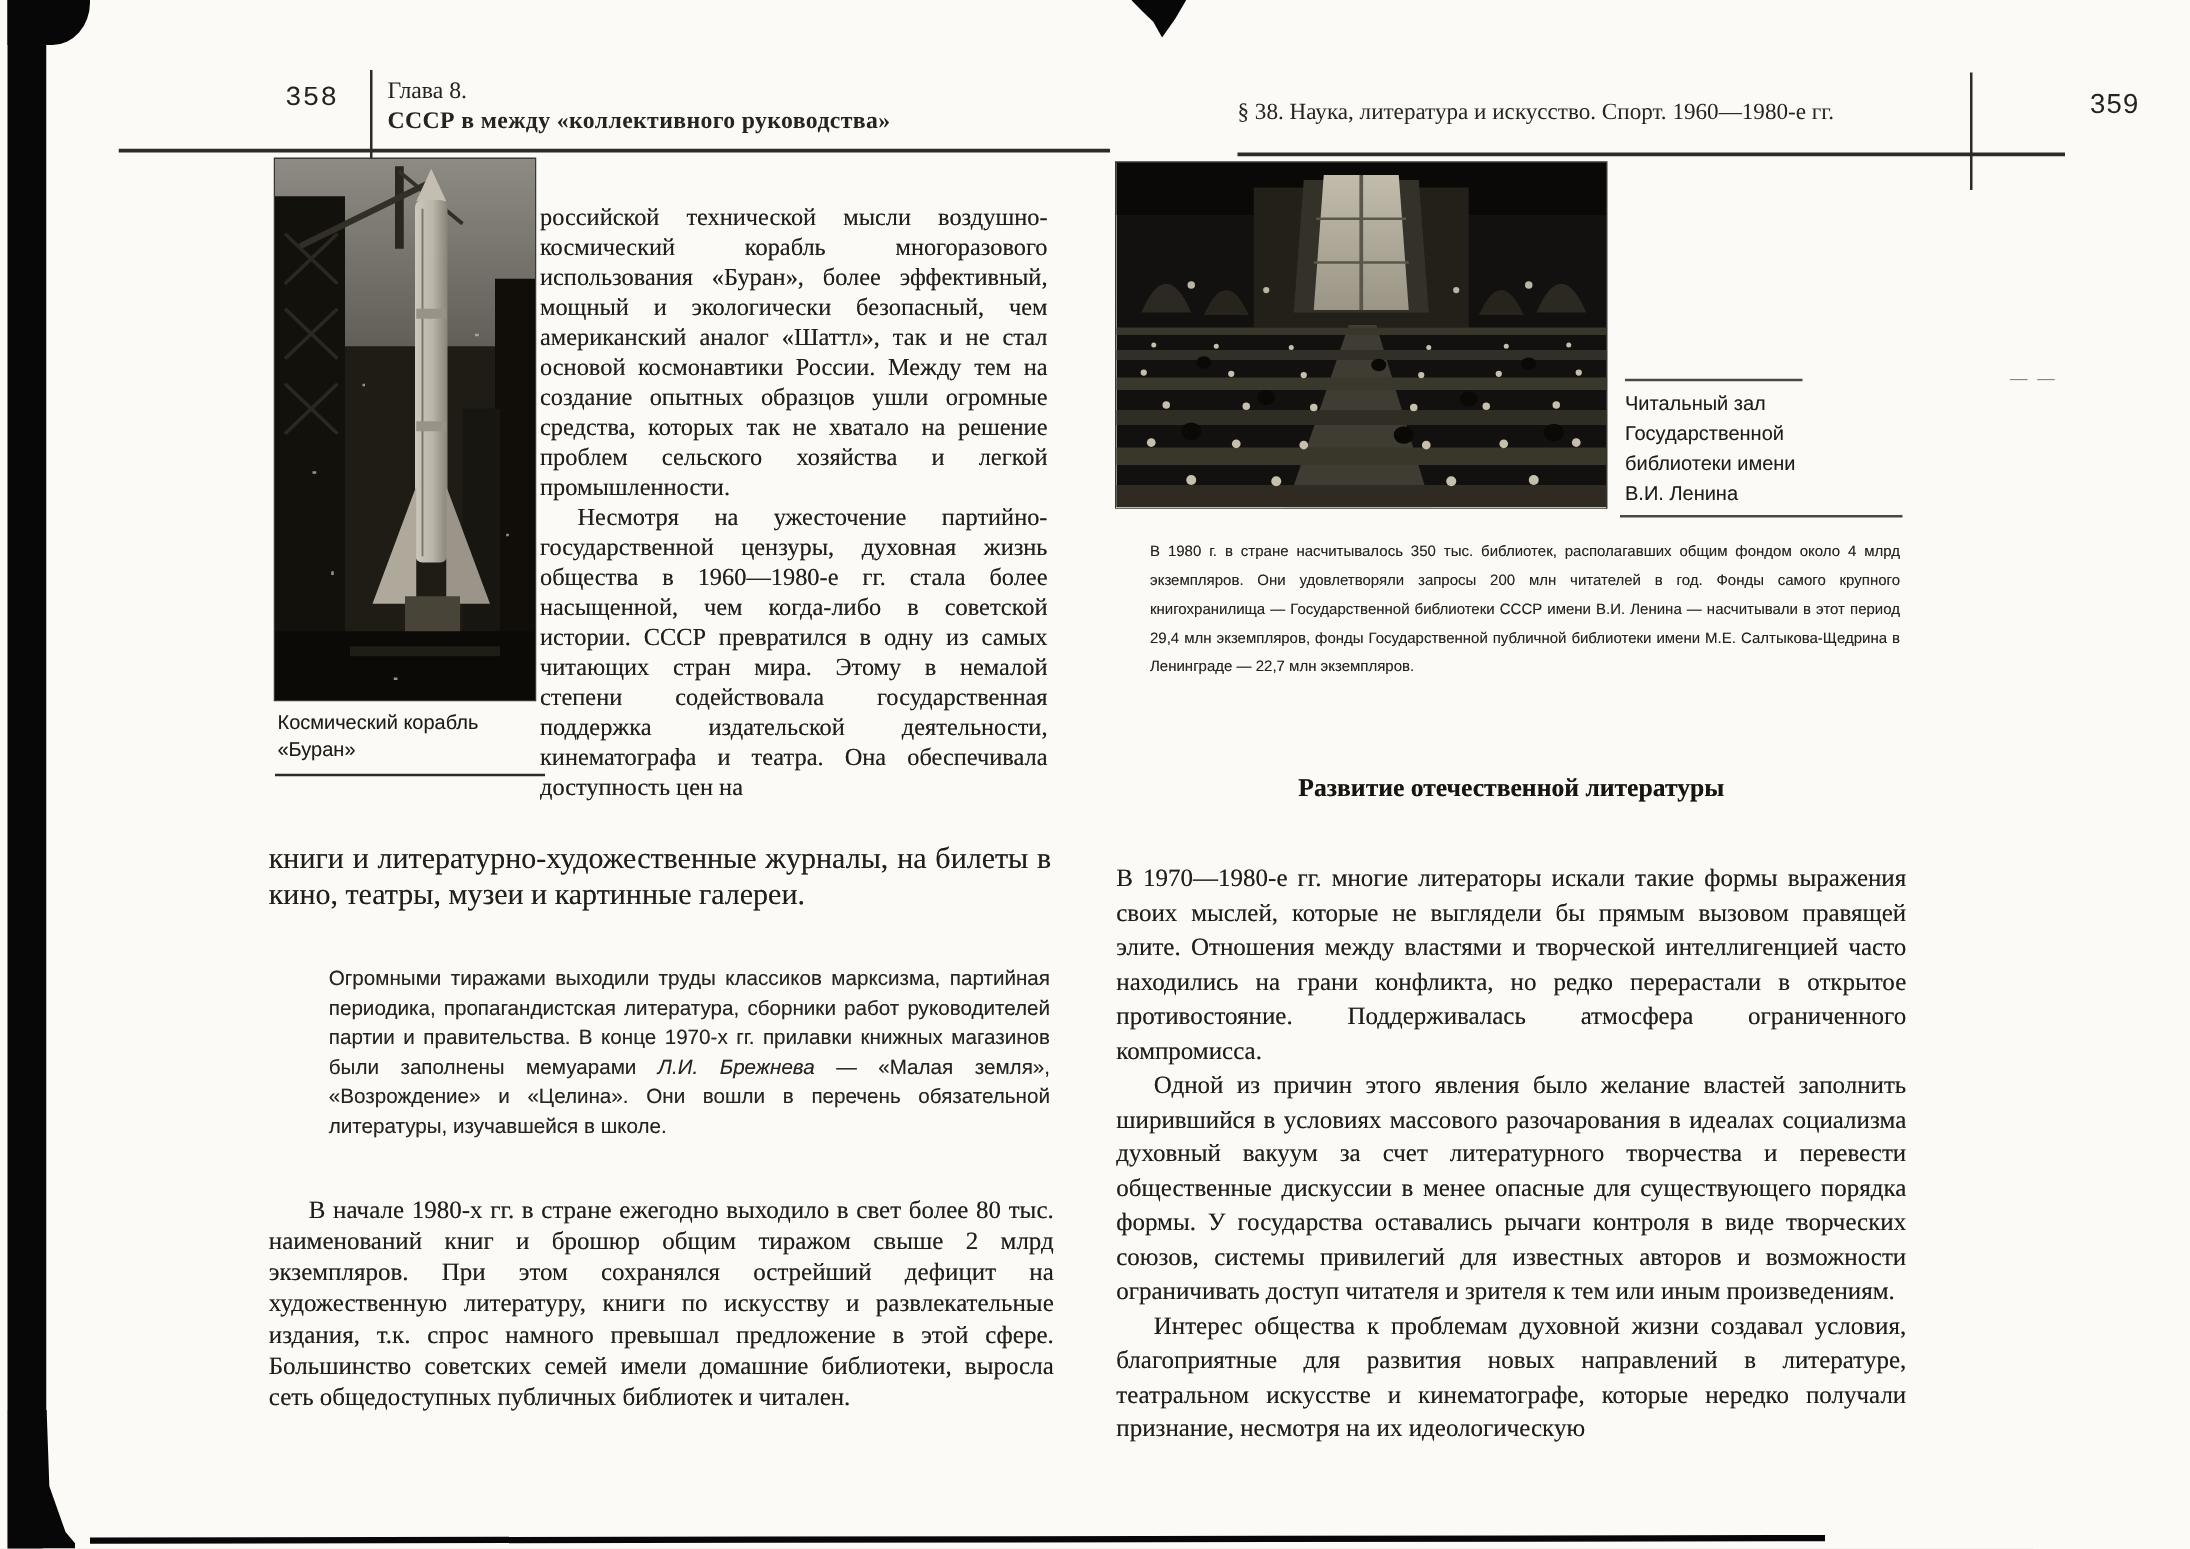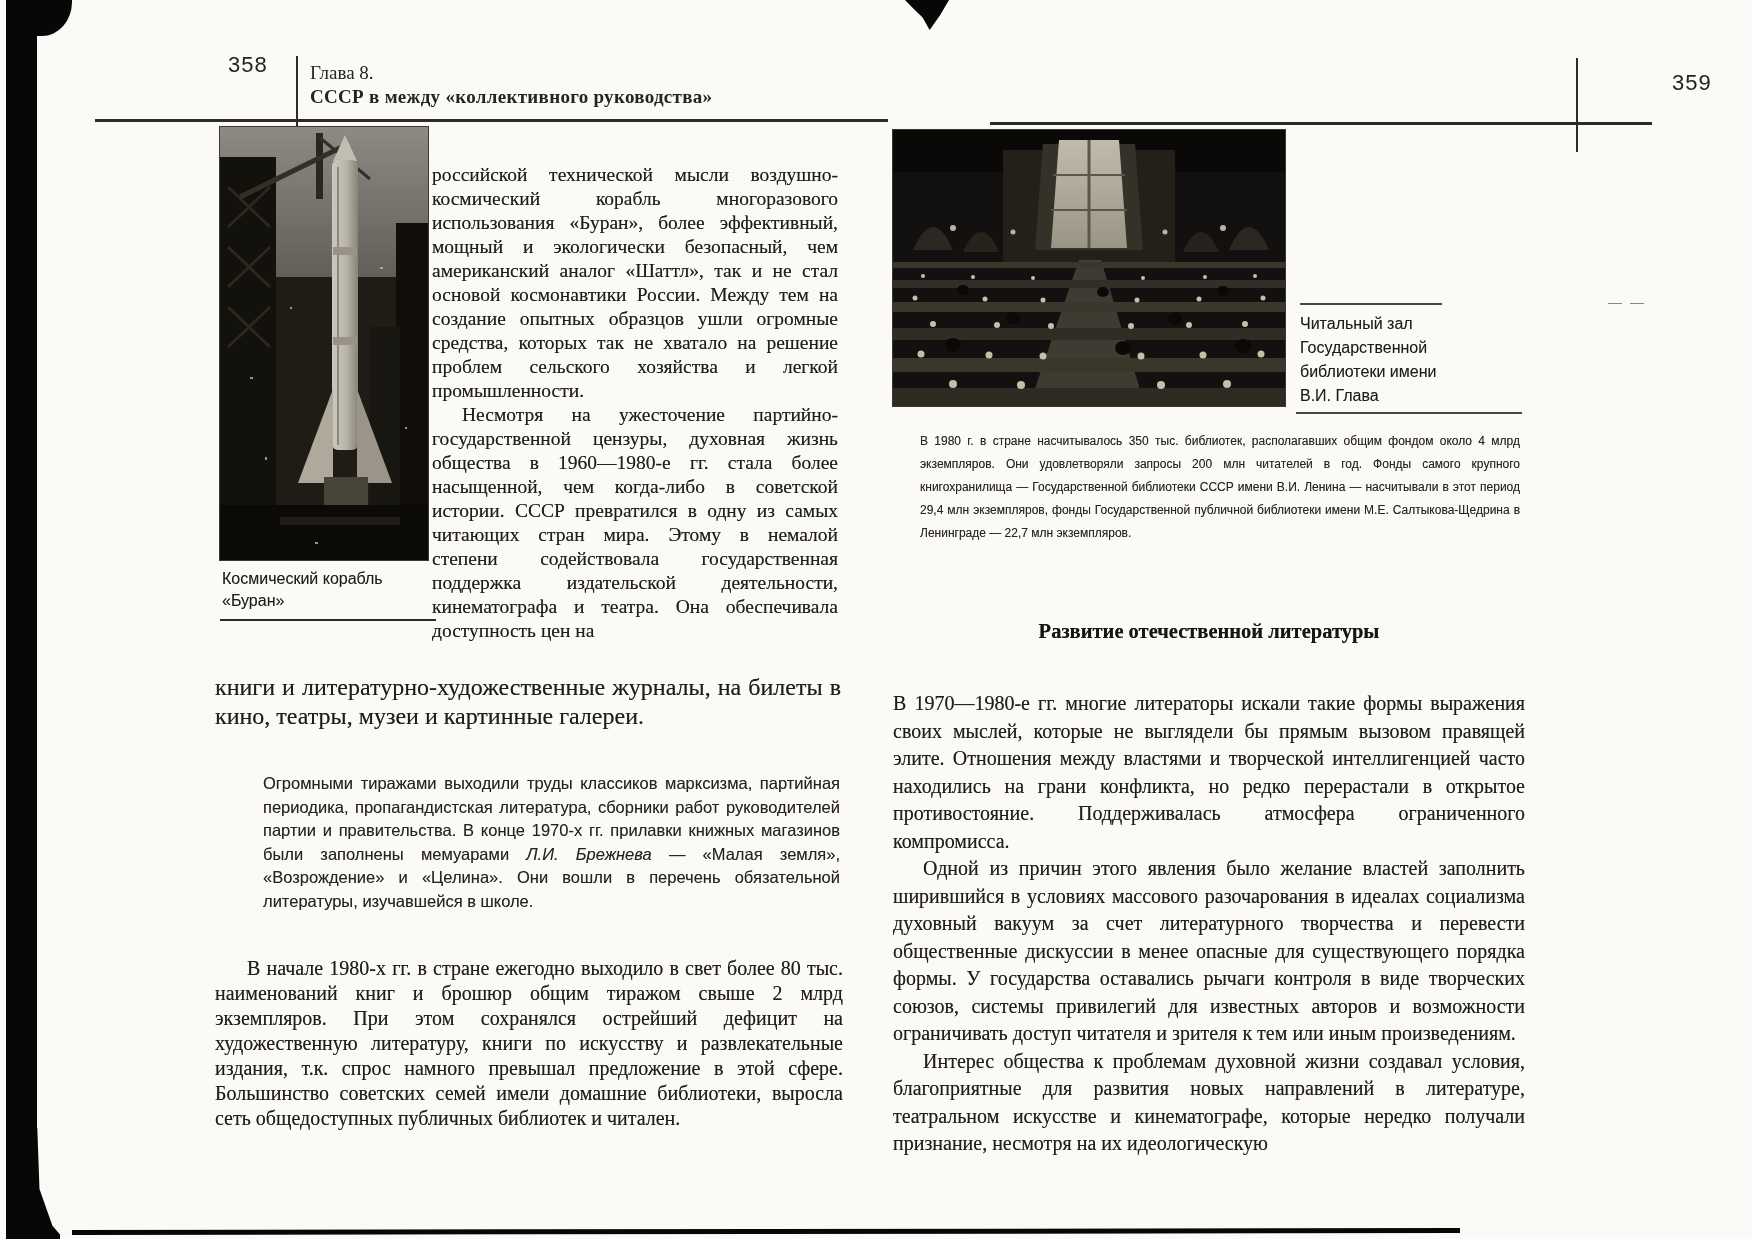--- a/index.html
+++ b/index.html
@@ -61,21 +61,21 @@
 <body>
 
 <div id="canvas">
 
   <div class="ink strip-left"></div>
   <div class="ink blob-topleft"></div>
   <div class="ink foot-bottomleft"></div>
   <div class="ink bottom-line"></div>
   <div class="ink wedge-topcenter"></div>
 
-  <div class="pagenum" style="left:228px; top:52px;">358</div>
+  <div class="pagenum" style="left:228px; top:66px;font-family:Liberation Mono, monospace;">358</div>
   <div class="rule" style="left:296px; top:56px; width:2px; height:74px;"></div>
   <div class="hdr-serif" style="left:310px; top:62px; font-size:19px;">Глава 8.</div>
   <div class="hdr-serif" style="left:310px; top:86px; font-size:19px; font-weight:bold; letter-spacing:.3px;">СССР в между «коллективного руководства»</div>
   <div class="rule" style="left:95px; top:119px; width:793px; height:2.5px;"></div>
 
   <div class="photo-frame" style="left:220px; top:127px; width:208px; height:433px;" title="Космический корабль «Буран» на стартовой площадке">
     <svg width="208" height="433" viewBox="0 0 208 433">
       <defs>
         <linearGradient id="sky" x1="0" y1="0" x2="0" y2="1">
           <stop offset="0" stop-color="#a6a29a"></stop>
@@ -148,20 +148,21 @@
   <div class="body-serif wide-cont">
     <p>книги и литературно-художественные журналы, на билеты в кино, театры, музеи и картинные галереи.</p>
   </div>
 
   <div class="sans-small sp-left"><span>Огромными тиражами выходили труды классиков марксизма, партийная периодика, пропагандистская литература, сборники работ руководителей партии и правительства. В конце 1970-х гг. прилавки книжных магазинов были заполнены мемуарами </span><i>Л.И. Брежнева</i><span> — «Малая земля», «Возрождение» и «Целина». Они вошли в перечень обязательной литературы, изучавшейся в школе.</span></div>
 
   <div class="body-serif para-last-left">
     <p>В начале 1980-х гг. в стране ежегодно выходило в свет более 80 тыс. наименований книг и брошюр общим тиражом свыше 2 млрд экземпляров. При этом сохранялся острейший дефицит на художественную литературу, книги по искусству и развлекательные издания, т.к. спрос намного превышал предложение в этой сфере. Большинство советских семей имели домашние библиотеки, выросла сеть общедоступных публичных библиотек и читален.</p>
   </div>
 
+  <div class="hdr-serif" style="left:990px; top:80px; font-size:18.5px;">§ 38. Наука, литература и искусство. Спорт. 1960—1980-е гг.</div>
   <div class="rule" style="left:990px; top:122px; width:662px; height:2.5px;"></div>
   <div class="rule" style="left:1576px; top:58px; width:2px; height:94px;"></div>
   <div class="pagenum" style="left:1672px; top:70px;">359</div>
 
   <div class="photo-frame" style="left:893px; top:130px; width:392px; height:276px;" title="Читальный зал Государственной библиотеки имени В.И. Ленина">
     <svg width="392" height="276" viewBox="0 0 392 276">
       <defs>
         <linearGradient id="winGlow" x1="0" y1="0" x2="0" y2="1">
           <stop offset="0" stop-color="#e6e0cd"></stop>
             <stop offset="1" stop-color="#b9b2a0"></stop>
@@ -249,21 +250,21 @@
       </g>
       <rect width="392" height="276" filter="url(#grain2)" opacity=".16"></rect>
     </svg>
   </div>
 
   <div class="rule" style="left:1300px; top:303px; width:142px; height:2px; background:#4a4842;"></div>
   <div class="dash-marks" style="left:1608px; top:294px;">— —</div>
   <div class="caption" style="left:1300px; top:313px;">Читальный зал</div>
   <div class="caption" style="left:1300px; top:337px;">Государственной</div>
   <div class="caption" style="left:1300px; top:361px;">библиотеки имени</div>
-  <div class="caption" style="left:1300px; top:385px;">В.И. Глава</div>
+  <div class="caption" style="left:1300px; top:385px;">В.И. Ленина</div>
   <div class="rule" style="left:1296px; top:412px; width:226px; height:2px; background:#4a4842;"></div>
 
   <div class="sans-small sp-right">В 1980 г. в стране насчитывалось 350 тыс. библиотек, располагавших общим фондом около 4 млрд экземпляров. Они удовлетворяли запросы 200 млн читателей в год. Фонды самого крупного книгохранилища — Государственной библиотеки СССР имени В.И. Ленина — насчитывали в этот период 29,4 млн экземпляров, фонды Государственной публичной библиотеки имени М.Е. Салтыкова-Щедрина в Ленинграде — 22,7 млн экземпляров.</div>
 
   <div class="sec-heading">Развитие отечественной литературы</div>
 
   <div class="body-serif rp-body">
     <p>В 1970—1980-е гг. многие литераторы искали такие формы выражения своих мыслей, которые не выглядели бы прямым вызовом правящей элите. Отношения между властями и творческой интеллигенцией часто находились на грани конфликта, но редко перерастали в открытое противостояние. Поддерживалась атмосфера ограниченного компромисса.</p>
     <p class="ind">Одной из причин этого явления было желание властей заполнить ширившийся в условиях массового разочарования в идеалах социализма духовный вакуум за счет литературного творчества и перевести общественные дискуссии в менее опасные для существующего порядка формы. У государства оставались рычаги контроля в виде творческих союзов, системы привилегий для известных авторов и возможности ограничивать доступ читателя и зрителя к тем или иным произведениям.</p>
     <p class="ind">Интерес общества к проблемам духовной жизни создавал условия, благоприятные для развития новых направлений в литературе, театральном искусстве и кинематографе, которые нередко получали признание, несмотря на их идеологическую</p>

